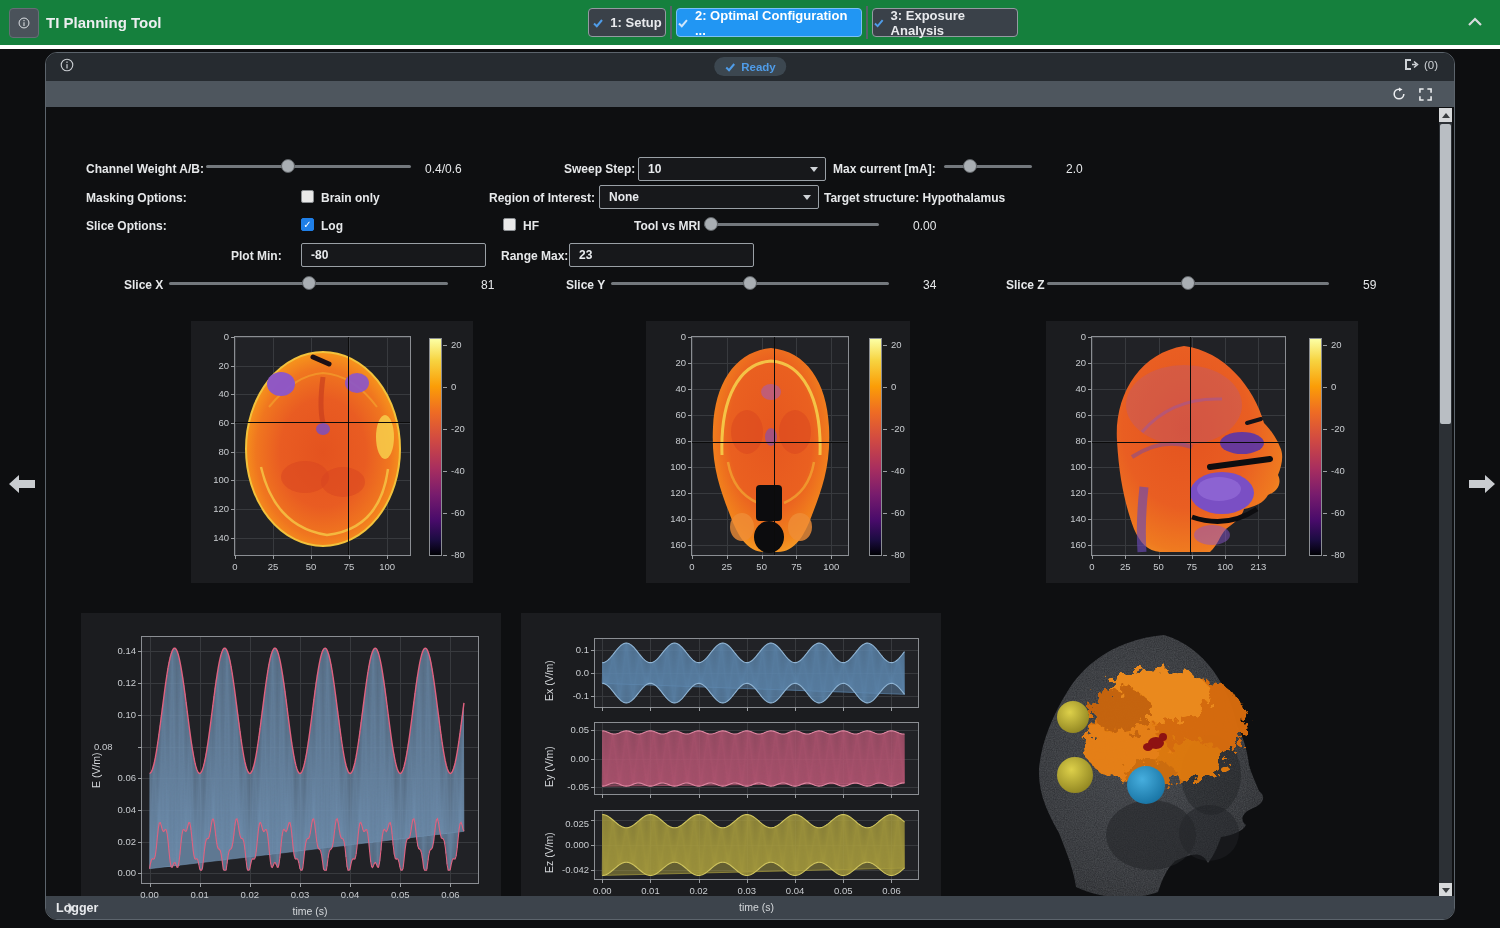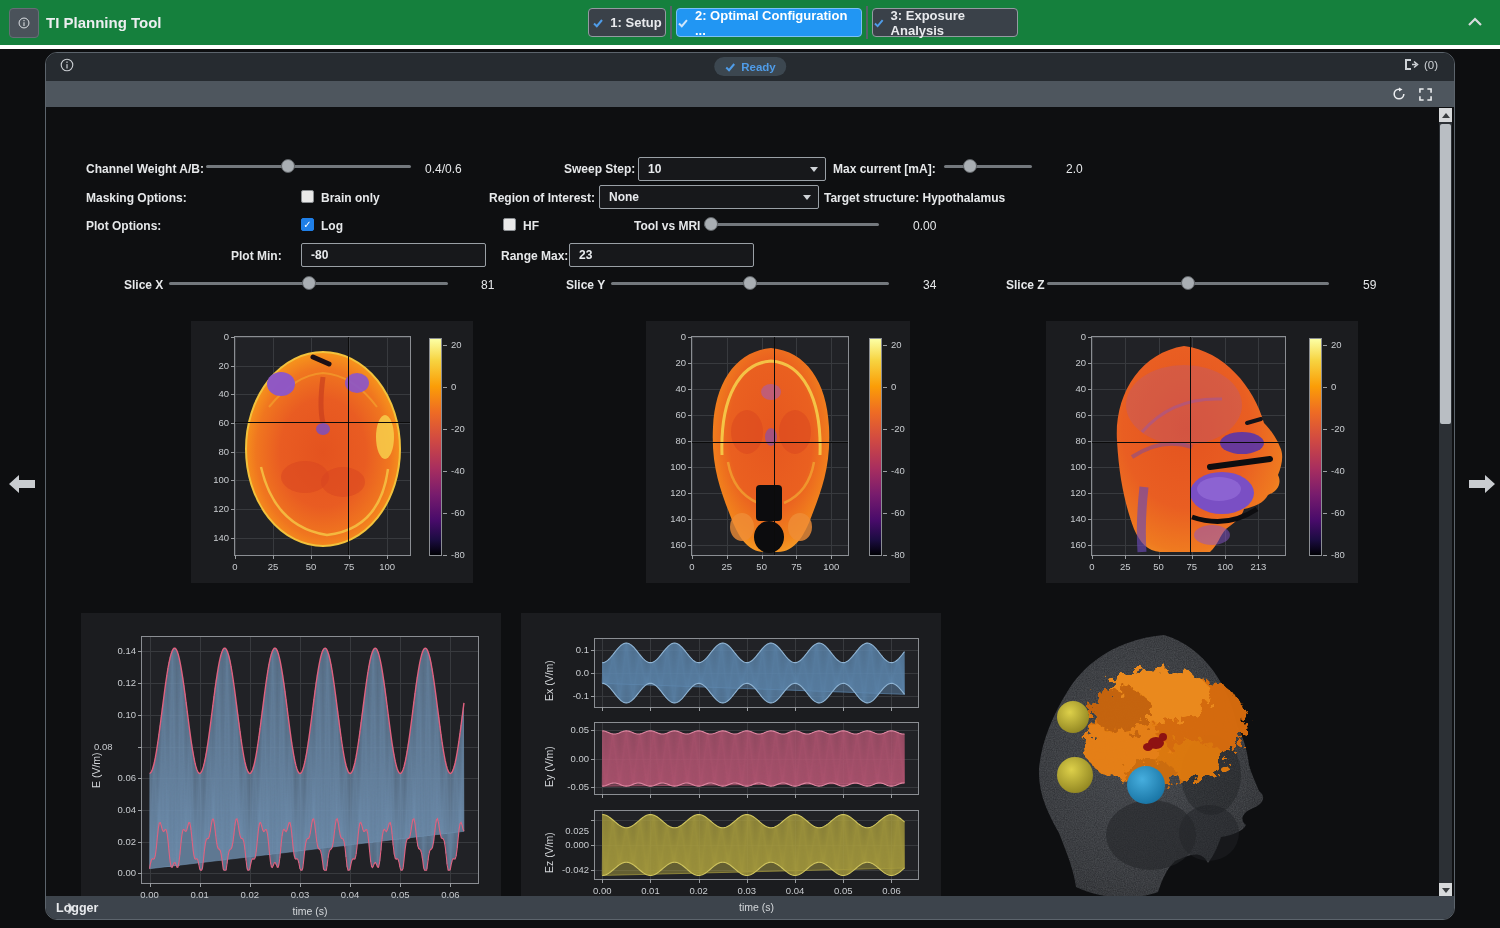--- a/index.html
+++ b/index.html
@@ -179,21 +179,21 @@
       <div class="lbl" style="left:40px;top:84px;">Masking Options:</div>
       <div class="cb" style="left:255px;top:83px;"></div>
       <div class="lbl" style="left:275px;top:84px;">Brain only</div>
       <div class="lbl" style="left:443px;top:84px;">Region of Interest:</div>
       <div class="dd" style="left:553px;top:78px;width:220px;">
         <span>None</span>
         <span class="arr"></span>
       </div>
       <div class="lbl" style="left:778px;top:84px;">Target structure: Hypothalamus</div>
 
-      <div class="lbl" style="left:40px;top:112px;">Plot Options:</div>
+      <div class="lbl" style="left:40px;top:112px;">Slice Options:</div>
       <div class="cb on" style="left:255px;top:111px;">✓</div>
       <div class="lbl" style="left:275px;top:112px;">Log</div>
       <div class="cb" style="left:457px;top:111px;"></div>
       <div class="lbl" style="left:477px;top:112px;">HF</div>
       <div class="lbl" style="left:588px;top:112px;">Tool vs MRI</div>
       <div class="slider" style="left:658px;top:110px;width:175px;">
           <div class="track"></div>
           <div class="handle" style="left: calc(4% - 7px);"></div>
         </div>
       <div class="val" style="left:867px;top:112px;">0.00</div>
@@ -620,21 +620,21 @@
           <div class="tickm" style="left: 200.067px; top: 68px; width: 1px; height: 4px;"></div>
           <div class="tlab" style="left: 175.067px; top: 74px; width: 50px; text-align: center;">0.04</div>
           <div class="grid" style="left: 248.276px; top: 0px; width: 1px; height: 68px;"></div>
           <div class="tickm" style="left: 248.276px; top: 68px; width: 1px; height: 4px;"></div>
           <div class="tlab" style="left: 223.276px; top: 74px; width: 50px; text-align: center;">0.05</div>
           <div class="grid" style="left: 296.485px; top: 0px; width: 1px; height: 68px;"></div>
           <div class="tickm" style="left: 296.485px; top: 68px; width: 1px; height: 4px;"></div>
           <div class="tlab" style="left: 271.485px; top: 74px; width: 50px; text-align: center;">0.06</div>
           <div class="grid" style="left: 0px; top: 8.62687px; width: 323px; height: 1px;"></div>
           <div class="tickm" style="left: -4px; top: 8.62687px; width: 4px; height: 1px;"></div>
-          <div class="tlab" style="left: -48px; top: 14px; width: 42px; text-align: right;">0.025</div>
+          <div class="tlab" style="left: -48px; top: 7px; width: 42px; text-align: right;">0.025</div>
           <div class="grid" style="left: 0px; top: 34px; width: 323px; height: 1px;"></div>
           <div class="tickm" style="left: -4px; top: 34px; width: 4px; height: 1px;"></div>
           <div class="tlab" style="left: -48px; top: 28px; width: 42px; text-align: right;">0.000</div>
           <div class="grid" style="left: 0px; top: 59.3731px; width: 323px; height: 1px;"></div>
           <div class="tickm" style="left: -4px; top: 59.3731px; width: 4px; height: 1px;"></div>
           <div class="tlab" style="left: -48px; top: 53.3731px; width: 42px; text-align: right;">-0.042</div>
           <div class="alab" style="left: 121.5px; top: 90px; width: 80px; text-align: center;">time (s)</div>
           <div class="alab" style="left: -52px; top: 34px; width: 0px; transform: rotate(-90deg); transform-origin: 0px 0px; white-space: nowrap; text-indent: -28px;">Ez (V/m)</div>
           <svg width="323" height="68">
             <polygon points="7.231343283582089,64.44776119402985 7.7711114072494665,3.5685564373153085 8.310879530916845,64.38257139155067 8.850647654584222,3.698613550002122 9.3904157782516,64.18829035783831 9.930183901918976,3.9561574014770002 10.469952025586355,63.86875775139179 11.00972014925373,4.336098043332228 11.549488272921108,63.43028863068393 12.089256396588484,4.830926547461253 12.629024520255863,62.88154864698141 13.168792643923242,5.430863408190618 13.708560767590617,62.233382781402085 14.248328891257996,6.124051818799899 14.788097014925375,61.4986010109519 15.32786513859275,6.896792002623549 15.86763326226013,60.691725139514205 16.407401385927507,7.73381196754967 16.947169509594882,59.828701797278335 17.486937633262258,8.618569332879723 18.026705756929637,58.926587280721336 18.566473880597016,9.533578263416963 19.10624200426439,58.00321046178398 19.646010127931767,10.460755049446234 20.18577825159915,57.07682042831018 20.72554637526652,11.381775502761755 21.265314498933904,56.1657258195812 21.805082622601272,12.27843710537313 22.34485074626866,55.28793298490949 22.884618869936034,13.13301875359145 23.42438699360341,54.460790116517515 23.96415511727079,13.928630987720233 24.503923240938168,53.70064438985431 25.043691364605547,14.649549785613189 25.58345948827292,53.02251888743134 26.123227611940298,15.28152732319542 26.662995735607677,52.439815691268755 27.202763859275052,15.812073560255605 27.74253198294243,51.96405101186224 28.282300106609803,16.230703086410024 28.822068230277182,51.60462758842881 29.361836353944565,16.529142348716732 29.901604477611944,51.36864885858232 30.44137260127932,16.701493165412636 30.981140724946698,51.26077857008204 31.52090884861407,16.744349294182214 32.060676972281456,51.28314860920689 32.60044509594882,16.656863751169524 33.14021321961621,51.43531686738248 33.679981343283586,16.4407655502796 34.21974946695096,51.714275978760384 34.75951759061834,16.100325531942993 35.29928571428571,52.11451275606538 35.83905383795309,15.642271956684318 36.37882196162047,52.62811715005471 36.918590085287846,15.075657531654869 37.458358208955225,53.24493857917739 37.998126332622604,14.411680498140221 38.537894456289976,53.952786539824025 39.07766257995736,13.663463315966595 39.617430703624734,54.73767153242191 40.15719882729211,12.84579331875964 40.69696695095949,55.58408154185052 41.236735074626864,11.974830465596007 41.77650319829425,56.47528860797783 42.31627132196163,11.067787964875784 42.856039445629,57.39367942743371 43.39580756929638,10.142592082381611 43.93557569296375,58.321103452797466 44.47534381663113,9.217527856882285 45.0151119402985,59.239231609567426 45.55488006396589,8.310877725153532 46.09464818763326,60.12991854143698 46.63441631130064,7.440560198423157 47.17418443496801,60.97556122467005 47.7139525586354,6.623775731231127 48.25372068230276,61.75944686412775 48.79348880597014,5.876666781548728 49.333256929637514,62.466083195329695 49.8730250533049,5.213998780532648 50.41279317697228,63.08150466464994 50.95256130063966,4.648868317044439 51.49232942430704,63.59354843647867 52.032097547974416,4.192444304208159 52.571865671641795,63.99209477250277 53.11163379530917,3.853747243441518 53.65140191897655,64.26926703238776 54.191170042643925,3.6394709484592056 54.7309381663113,64.4195873431626 55.27070628997867,3.553850252592312 55.810474413646055,64.44008486074739 56.35024253731343,3.5985773139804564 56.890010660980806,64.33035448400541 57.429778784648185,3.7727681727326114 57.969546908315564,64.0925648609287 58.50931503198294,4.072980221001394 59.04908315565032,63.731415528727766 59.5888512793177,4.493280240702575 60.12861940298508,63.25404403488371 60.66838752665245,5.025361664221499 61.208155650319824,62.66988487476902 61.74792377398721,5.658708740633102 62.28769189765458,61.99048303371269 62.82746002132196,6.3808043629491 63.36722814498933,61.22926581855683 63.90699626865672,7.177377449014223 64.44676439232408,60.40127748809458 64.98653251599147,8.032684986957698 65.52630063965884,59.52288192700058 66.06606876332623,8.92982317101643 66.6058368869936,58.61143923943531 67.14560501066099,9.851061478620146 67.68537313432837,57.68496265394096 68.22514125799574,10.778193086231717 68.76490938166312,56.76176252036307 69.30467750533049,11.692894698525606 69.84444562899787,55.86008443463786 70.38421375266525,12.57708867944752 70.92398187633262,54.99774864333838 71.46375,13.41330032820575 72.00351812366738,54.19179785458081 72.54328624733475,14.185003239197187 73.08305437100213,53.45816041575299 73.6228224946695,14.876945920372961 74.16259061833689,52.81133551482691 74.70235874200426,15.475453214946917 75.24212686567164,52.264106626755094 75.78189498933902,15.968696569321047 76.3216631130064,51.82728886823134 76.86143123667377,16.346927805809088 77.40119936034115,51.50951525395085 77.94096748400854,16.602671780007995 78.48073560767591,51.31706607867794 79.02050373134327,16.73087411524834 79.56027185501065,51.25374479711608 80.10003997867804,16.72900109438497 80.63980810234541,51.320802854618776 81.17957622601278,16.597089734723887 81.71934434968017,51.51691495434416 82.25911247334756,16.337747056433564 82.79888059701493,51.83820524965871 83.33864872068231,15.956098558899228 83.87841684434969,52.27832394413875 84.41818496801707,15.459686923303849 84.95795309168444,52.82857278529124 85.49772121535183,14.858322943419758 86.0374893390192,53.47807697180839 86.57725746268656,14.16389163072872 87.11702558635395,54.21400007687974 87.65679371002135,13.39011732589745 88.1965618336887,55.02179773994156 88.73632995735608,12.5522924588101 89.27609808102346,55.885505113045525 89.81586620469083,11.666975317788108 90.35563432835822,56.78805238092237 90.89540245202559,10.751662801112758 91.43517057569295,57.71160211898336 91.97493869936035,9.824444618400804 92.51470682302771,58.63790182191055 93.0544749466951,8.903645775998285 93.59424307036248,59.548644635663635 94.13401119402987,8.007464412105037 94.67377931769724,60.425831163603526 95.21354744136463,7.153612139248466 95.753315565032,61.25212519620492 96.29308368869938,6.3589640021703175 96.83285181236675,62.01119633392066 97.37261993603411,5.639224969157837 97.91238805970151,62.6880427317966 98.45215618336887,5.008619548092007 98.99192430703626,63.26928758729842 99.53169243070363,4.479610661463298 100.07146055437101,63.743443511735705 100.61122867803839,4.06265333634655 101.15099680170577,64.10113956039842 101.69076492537313,3.765988077265149 102.23053304904053,64.3353064345132 102.7703011727079,3.5954780056037663 103.31006929637526,64.44131619479438 103.84983742004266,3.5544929842528035 104.38960554371002,64.41707372537157 104.9293736673774,3.6438430175783907 105.46914179104478,64.26305814045358 106.00890991471216,3.8617622429624134 106.54867803837953,63.98231331539107 107.08844616204692,4.203943830294612 107.62821428571428,63.580387729276424 108.16798240938168,4.6636250996833795 108.70775053304905,63.06522480799743 109.24751865671642,5.231721175167749 109.78728678038381,62.44700593494118 110.32705490405118,5.897004532975544 110.86682302771857,61.737949231994406 111.40659115138594,6.6463268958392945 111.94635927505333,60.95206808761675 112.4861273987207,7.4648790879785025 113.02589552238808,60.10489420429903 113.56566364605544,8.336483715123698 114.10543176972284,59.213170638937 114.6451998933902,9.243914885223383 115.18496801705757,58.29452090269434 115.72473614072496,10.169238651057007 116.26450426439233,57.36710066007402 116.80427238805972,11.094167446443123 117.34404051172709,56.4492389108178 117.88380863539444,12.000421511168746 118.42357675906185,55.559075746107496 118.96334488272923,12.870090161646338 119.50311300639659,54.71420383824665 120.04288113006399,13.685985767352598 120.58264925373135,53.93132074921341 121.12241737739872,14.431983437262929 121.6621855010661,53.22589892965879 122.20195362473348,15.093339702914257 122.74172174840086,52.61187993029972 123.28148987206824,15.65698389982758 123.82125799573559,52.10139886913716 124.361026119403,16.11177648859578 124.90079424307038,51.70454459997027 125.44056236673775,16.448729210327166 125.98033049040514,51.42916032209834 126.52009861407251,16.661182725419515 127.05986673773988,51.280688571845275 127.59963486140727,16.744938224914065 128.13940298507464,51.26206365940508 128.67917110874203,16.69834041333842 129.2189392324094,51.37365367682449 129.75870735607677,16.522310223013356 130.29847547974416,51.61325322324373 130.83824360341154,16.220326613276512 131.3780117270789,51.97612699116938 131.91777985074629,15.798357814333016 132.45754797441364,52.455103352365455 132.99731609808103,15.264743374589756 133.53708422174842,53.04071609378508 134.07685234541577,14.630029342621874 134.61662046908316,53.72139150235519 135.15638859275055,13.906759841140243 135.6961567164179,54.48367710117858 136.2359248400853,13.109229152172162 136.77569296375268,55.31250751654237 137.31546108742003,12.253199213100856 137.85522921108742,56.191502221290726 138.3949973347548,11.355588106809442 138.9347654584222,57.10328927013293 139.47453358208955,10.434135702430915 140.0143017057569,58.029848628768754 140.55406982942432,9.507053054787761 141.0938379530917,58.952868311472 141.63360607675907,8.592662491588925 142.17337420042645,59.854106288633595 142.71314232409384,7.709035501493467 143.2529104477612,60.71575101173276 143.79267857142858,6.873635579612845 144.33244669509594,61.520773430527356 144.87221481876335,6.102973089047467 145.4119829424307,62.25326354539908 145.9517510660981,5.412278959575843 146.49151918976546,62.898744843425995 147.03128731343284,4.815203672327158 147.57105543710023,63.44446040384978 148.1108235607676,4.323547479530994 148.65059168443497,63.879625018512996 149.19035980810236,3.947027191125997 149.73012793176974,64.19563834450399 150.2698960554371,3.693084137322302 150.80966417910446,64.38625487638274 151.34943230277185,3.5667371024354537 151.88920042643923,64.44770737875474 152.42896855010662,3.570483136522583 152.96873667377398,64.37878133974249 153.50850479744136,3.7042482051226386 154.04827292110872,64.180838973899 154.5880410447761,3.965388652430917 155.12780916844346,63.857792300183625 155.66757729211088,4.348743448990348 156.20734541577824,63.41602582707156 156.74711353944562,4.8467361913062845 157.28688166311304,62.86427037280406 157.8266497867804,5.4495248375235406 158.36641791044778,62.213430514523175 158.90618603411517,6.145196219875132 159.44595415778252,61.47636907648714 159.98572228144994,6.920001489671478 160.5254904051173,60.667652916616966 161.06525852878465,7.7586278416303855 161.60502665245204,59.80326503550315 162.1447947761194,8.644501147344904 162.68456289978678,58.90028869758353 163.22433102345417,9.560113516814901 163.76409914712158,57.976569807340034 164.3038672707889,10.487369314305695 164.8436353944563,57.05036421311706 165.38340351812369,11.407942790074344 165.92317164179104,56.1399769090446 166.46293976545843,12.303640259937403 167.00270788912582,55.26340026567313 167.54247601279314,13.156759674770562 168.08224413646056,54.43795843912041 168.62201226012795,13.950440473616098 169.16178038379533,53.679964986423926 169.70154850746272,14.668996806102669 170.24131663113005,53.00440045379154 170.78108475479743,15.298227538561598 171.32085287846482,52.42461630971089 171.86062100213223,15.825696917056618 172.4003891257996,51.95207107421281 172.94015724946698,16.240980340465278 173.4799253731343,51.59610385927847 174.0196934968017,16.535870386293887 174.55946162046908,51.36374979600673 175.09922974413647,16.70453901745047 175.63899786780382,51.25960099633343 176.1787659914712,16.74365276421461 176.7185341151386,51.2857157971749 177.25830223880598,16.65243860501377 177.79807036247334,51.44157808064209 178.33783848614073,16.432699243976664 178.8776066098081,51.72410747429741 179.4173747334755,16.08877748332671 179.95714285714286,52.12772022986223 180.49691098081024,15.627470394739127 181.03667910447766,52.644439577203066 181.57644722814504,15.0578949859295 182.11621535181237,53.2640533726242 182.65598347547976,14.391308017362178 183.19575159914714,53.97431592579634 183.7355197228145,13.64088353011715 184.27528784648192,54.76119001653029 184.81505597014927,12.821452481726674 185.35482409381666,55.609124318315075 185.89459221748402,11.949209635669185 186.4343603411514,56.50136074578208 186.9741284648188,11.04139349738739 187.51389658848618,57.42026565185634 188.0536647121535,10.11594562239128 188.59343283582092,58.34767832900519 189.1332009594883,9.191156029684372 189.67296908315566,59.26526992700653 190.21273720682305,8.28530172835805 190.7525053304904,60.15490569379236 191.29227345415777,7.416285501306163 191.83204157782515,60.9990033802481 192.37180970149257,6.601282084931029 192.91157782515995,61.78088072566177 193.45134594882734,5.8563987375410065 193.99111407249467,62.48508515632017 194.53088219616205,5.196356904770369 195.07065031982944,63.09769918127964 195.6104184434968,4.63420127340342 196.15018656716418,63.60661544964442 196.68995469083157,4.181041963694781 197.22972281449896,64.00177603327931 197.7694909381663,3.84583495534919 198.3092590618337,64.27537120591077 198.8490271855011,3.635205086694498 199.38879530916844,64.42199379006088 199.9285634328358,3.5533151251911903 200.46833155650322,64.43874602138987 201.0080996801706,3.6017834968928355 201.54786780383796,64.32529681844234 202.08763592750535,3.779652300805253 202.6274040511727,64.0838883259505 203.16717217484006,4.083406240290401 203.70694029850745,63.719291602376494 204.24670842217483,4.507042097365158 204.78647654584225,63.23871232745978 205.32624466950963,5.042187376845561 205.86601279317696,62.65164839331123 206.40578091684435,5.678265775521211 206.9455490405117,61.969702193541465 207.4853171641791,6.402706206123071 208.02508528784648,61.206351320233395 208.56485341151387,7.201191245054908 209.10462153518122,60.37668220057148 209.6443896588486,8.0579400937102 210.184157782516,59.49709193738045 210.72392590618338,8.956020461090688 211.2636940298508,58.58496424622521 211.80346215351813,9.877683203857451 212.3432302771855,57.65832589366457 212.88299840085293,10.804713110181147 213.4227665245203,56.735490426615165 213.96253464818767,11.718788894701845 214.50230277185503,55.834696233953935 215.0420708955224,12.601845289865132 215.58183901918977,54.973746093500324 216.12160714285716,13.436430077469282 216.66137526652457,54.16965532816485 217.20114339019196,14.206049004258453 217.7409115138593,53.43831552490335 218.28067963752667,14.895491764847748 218.82044776119406,52.79418046254129 219.36021588486142,15.491132609442168 219.8999840085288,52.24998045561036 220.43975213219616,15.98119963531093 220.97952025586358,51.81647075974129 221.51928837953093,16.35600743989562 222.05905650319832,51.502219010983495 222.5988246268657,16.608148537530397 223.13859275053306,51.31343589997869 223.67836087420042,16.732639756724026 224.2181289978678,51.25385242744679 224.75789712153522,16.72702072469233 225.29766524520258,51.324646166835564 225.83743336886997,16.591402492749374 226.37720149253732,51.52441799143703 226.91696961620468,16.32846534155332 227.45673773987207,51.8492197259222 227.99650586353945,15.943405809582487 228.53627398720684,52.292632175805224 229.07604211087425,15.443833991740647 229.61581023454158,52.84589199270759 230.15557835820897,14.839623137822677 230.69534648187636,53.49806486813022 231.2351146055437,14.142714523289754 231.7748827292111,54.23626163283155 232.31465085287843,13.366881448775963 232.85441897654584,55.04589299094792 233.39418710021323,12.52745703250416 233.93395522388062,55.910957854437655 234.473723347548,11.641031175365036 235.01349147121536,56.81435957937298 235.55325959488272,10.725122687666833 236.0930277185501,57.738243854167855 236.63279584221746,9.797833057454561 237.17256396588488,58.66435156191293 237.71233208955226,8.877488703121436 238.25210021321962,59.57437964305005 238.79186833688698,7.982278780626842 239.33163646055436,60.45034282650414 239.87140458422175,7.129895703489623 240.4111727078891,61.274929080226 240.95094083155652,6.337185480113121 241.49070895522388,62.03184175622705 242.03047707889127,5.619814778973918 242.57024520255862,62.706121668147794 243.11001332622604,4.9919613016053574 243.64978144989342,63.28444273600479 244.18954957356078,4.466033582667009 244.72931769722814,63.755375355163274 245.26908582089555,4.052425754809384 245.80885394456294,64.10961228446311 246.34862206823033,3.7593121250203865 246.88839019189766,64.3401525891745 247.42815831556504,3.592485622328084 247.96792643923243,64.44244000344155 248.5076945628998,3.5552433096865173 249.0474626865672,64.41445297769752 249.5872308102346,3.6483212227216057 250.12699893390194,64.25674463140655 250.6667670575693,3.869879823146846 251.2065351812367,63.97243182152905 251.74630330490407,4.215540354338948 252.28607142857146,63.56713354275513 252.82583955223882,4.678471380562748 253.3656076759062,63.048859876928574 253.9053757995736,5.2495237995341455 254.44514392324098,62.42785368640083 254.98491204690833,5.9174116600102735 255.52468017057572,61.716388179996414 256.06444829424305,6.668935210832409 256.60421641791044,60.92852435237966 257.1439845415778,7.489241773208541 257.6837526652452,60.079833090651505 258.2235207889126,8.362119280505873 258.76328891258,59.187087440301 259.3030570362473,9.270316684202285 259.8428251599147,58.26793111239114 260.3825932835821,10.195884893677658 260.92236140724947,57.34052978341094 261.4621295309169,11.120531511707135 262.00189765458424,56.42321207930378 262.5416657782516,12.025982354868518 263.081433901919,55.53410733905651 263.62120202558634,12.894342613982872 264.1609701492537,54.690787316880815 264.7007382729211,13.708450516820477 265.24050639658844,53.909918904179705 265.7802745202559,14.452216503487094 266.3200426439233,53.20693473470097 266.85981076759066,15.110941211222368 267.399578891258,52.59572818284893 267.9393470149254,15.671605984142971 268.47911513859276,52.08837878303112 269.0188832622601,16.123130166462275 269.55865138592753,51.69491349669488 270.0984195095949,16.456590094191938 270.63818763326225,51.42310854523393 271.17795575692963,16.665395457299503 271.717723880597,51.278335725225666 272.2574920042644,16.74541954680175 272.7972601279318,51.26345624333628 273.3370282515992,16.695080812665132 273.8767963752665,51.378764169079425 274.4165644989339,16.515374120650172 274.95633262260134,51.621980622995686 275.49610074626867,16.209851090357283 276.03586886993605,51.98829881511417 276.57563699360344,15.784549903061787 277.11540511727077,52.470479043582216 277.6551732409382,15.247875966575393 278.1949413646056,53.058991775964685 278.734709488273,14.610435795605461 279.27447761194037,53.74220598543667 279.8142457356077,13.884827390704672 280.3540138592751,54.50661901970158 280.89378198294247,13.085391258640932 281.4335501066098,55.33712345963731 281.97331823027724,12.227926994877748 282.5130863539446,56.21730569363019 283.05285447761196,11.32938102946575 283.59262260127934,57.129770306745144 284.13239072494673,10.407511707555315 284.6721588486141,58.05648387369173 285.21192697228145,9.480538323687085 285.75169509594883,58.97913136105945 286.2914632196162,8.566781046143625 286.83123134328355,59.87947809509364 287.37099946695093,7.684298847690833 287.9107675906184,60.73973014128963 288.45053571428576,6.8505325984372405 288.99030383795315,61.54288597346967 289.5300719616205,6.081960374518076 290.06984008528786,62.273072482158696 290.60960820895525,5.39377179488519 291.14937633262264,62.91585868158124 291.68914445628997,4.799567822423278 292.22891257995735,63.458540915356075 292.76868070362474,4.311091962349529 293.3084488272921,63.89039392424736 293.8482169509595,3.937998170337636 294.38798507462684,64.20288281401338 294.9277531982942,3.68766005729573 295.4675213219616,64.38983173414252 296.00728944562906,3.5650251615655577 296.54705756929644,64.44754593380742 297.08682569296377,3.5725171686231363 297.62659381663116,64.37488478279306 298.16636194029854,3.7099880107542447 298.70613006396593,64.17328431425568 299.24589818763326,3.974720793379575 299.78566631130064,63.84672884379026 300.325434434968,4.361483490194985 300.86520255863536,63.40167222571085 301.40497068230275,4.862632345927302 301.9447388059701,62.84691030278968 302.4845069296375,5.468262943112677 303.02427505330485,62.19340707028438 303.56404317697223,6.166405947301428 304.1038113006397,61.45407798984788 304.64357942430706,6.943263662092917 305.1833475479744,60.64353473578031 305.72311567164184,7.783482718863709 306.2628837953091,59.777796418309826 306.80265191897655,8.670457511905902 307.34242004264394,58.873972991120915 307.8821881663113,9.586658382057962 308.4219562899787,57.9499271000803 308.96172441364604,10.513978062796483 309.5014925373134,57.023921056187675" fill="#a89c3e" fill-opacity="0.5" stroke="#a89c3e" stroke-width="0.7"></polygon>

